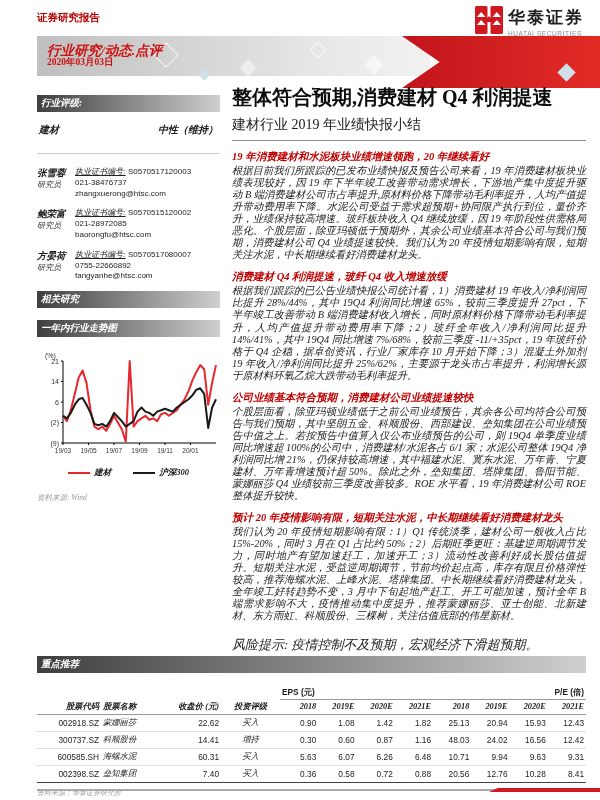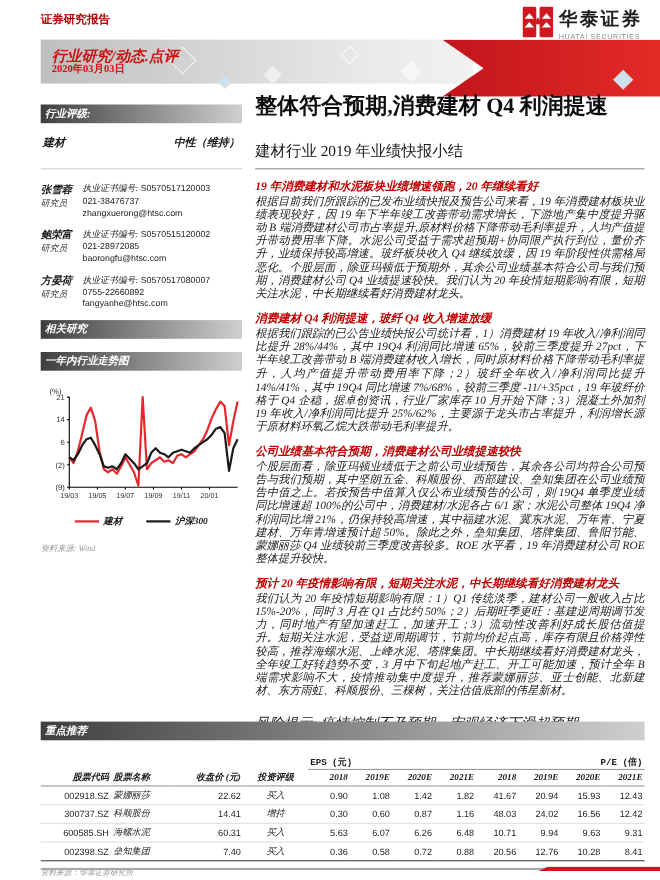--- a/index.html
+++ b/index.html
@@ -31,49 +31,49 @@
         font-size:9.5px;font-weight:bold;font-style:italic;padding:2px 4px 2px 4px;}
   .rating-row{display:flex;justify-content:space-between;margin:11px 2px 0 2px;
               font-size:10px;font-weight:bold;font-style:italic;}
   .side-divider{border-top:1px solid #ccc;margin-top:16px;}
   .analysts{margin-top:13px;}
   .analyst{display:flex;margin-bottom:9px;font-size:8.5px;line-height:1.35;}
   .a-left{width:38px;flex:none;}
   .a-name{font-weight:bold;font-style:italic;font-size:9.5px;}
   .a-title{font-size:8px;font-style:italic;color:#333;}
   .a-right{flex:1;font-family:"Liberation Sans",sans-serif;font-size:8px;color:#222;}
-  .a-cert-label{font-family:"Liberation Serif",serif;font-style:italic;}
+  .a-cert-label{font-family:"Liberation Serif",serif;font-style:italic;text-decoration:underline;}
   .related-list{margin-top:8px;font-size:9px;font-weight:bold;font-style:italic;line-height:1.4;}
   .related-item{margin-bottom:4px;}
   .chart-wrap{margin-top:12px;}
   .chart-legend{display:flex;justify-content:center;gap:22px;margin-top:2px;
                 font-size:8.5px;font-style:italic;font-weight:bold;}
   .legend-item{display:flex;align-items:center;gap:4px;}
   .legend-swatch{width:22px;height:2.5px;}
   .chart-source{margin-top:14px;font-size:7.5px;color:#999;font-style:italic;}
 
   
   .main{left:232px;top:86px;width:354px;}
   .title{font-size:20px;font-weight:bold;color:#0d0d0d;line-height:1.15;}
-  .subtitle{font-size:14px;color:#1a1a1a;margin-top:20px;}
+  .subtitle{font-size:14px;color:#1a1a1a;margin-top:7px;}
   .subtitle-rule{border-bottom:1px solid #8a8a8a;margin-top:6px;}
   .section{margin-top:9px;}
   .section-heading{color:#c00000;font-weight:bold;font-style:italic;font-size:10.5px;margin-bottom:1px;}
   .section-body{font-size:10.3px;line-height:1.17;text-align:justify;font-style:italic;color:#1a1a1a;}
   .risk{margin-top:13px;font-size:13px;font-style:italic;}
 
   
   .bottom{left:37px;top:656px;width:549px;}
   .stock-table{width:549px;border-collapse:collapse;table-layout:fixed;margin-top:12px;
                font-family:"Liberation Sans",sans-serif;font-size:8.3px;}
   .stock-table col.c1{width:64px}.stock-table col.c2{width:58px}
   .stock-table col.c3{width:62px}.stock-table col.c4{width:59px}
   .stock-table col.cn{width:38.25px}
   .stock-table th{font-weight:bold;font-style:italic;font-family:"Liberation Serif",serif;padding:1.5px 2px;}
-  .stock-table .g-h{text-align:center;border-bottom:1px solid #999;font-family:Liberation Mono, monospace;font-style:normal;}
+  .stock-table .g-h{text-align:center;border-bottom:1px solid #999;font-family:Liberation Sans, sans-serif;font-style:normal;}
   .stock-table td{padding:2.5px 2px;border-bottom:1px solid #e0e0e0;color:#222;}
   .stock-table .hrow th{border-bottom:1px solid #999;}
   .stock-table th:nth-child(1),.stock-table td:nth-child(1){text-align:right;}
   .stock-table th:nth-child(2),.stock-table td:nth-child(2){text-align:left;}
   .stock-table th:nth-child(3),.stock-table td:nth-child(3){text-align:right;}
   .stock-table th:nth-child(4),.stock-table td:nth-child(4){text-align:center;}
   .stock-table th:nth-child(n+5),.stock-table td:nth-child(n+5){text-align:right;}
   .stock-table td.cname{font-family:"Liberation Serif",serif;font-style:italic;}
   .stock-table tr:last-child td{border-bottom:1.5px solid #444;}
   .table-source{margin-top:5px;font-size:7px;color:#999;font-style:italic;}
@@ -273,21 +273,21 @@
     <tbody>
         <tr>
           <td>002918.SZ</td>
           <td class="cname">蒙娜丽莎</td>
           <td>22.62</td>
           <td class="cname">买入</td>
           <td>0.90</td>
           <td>1.08</td>
           <td>1.42</td>
           <td>1.82</td>
-          <td>41.67</td>
+          <td>25.13</td>
           <td>20.94</td>
           <td>15.93</td>
           <td>12.43</td>
         </tr>
         <tr>
           <td>300737.SZ</td>
           <td class="cname">科顺股份</td>
           <td>14.41</td>
           <td class="cname">增持</td>
           <td>0.30</td>

